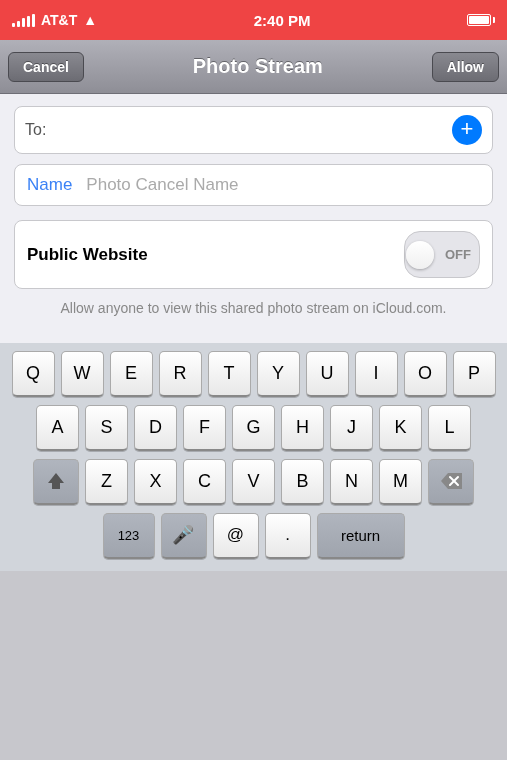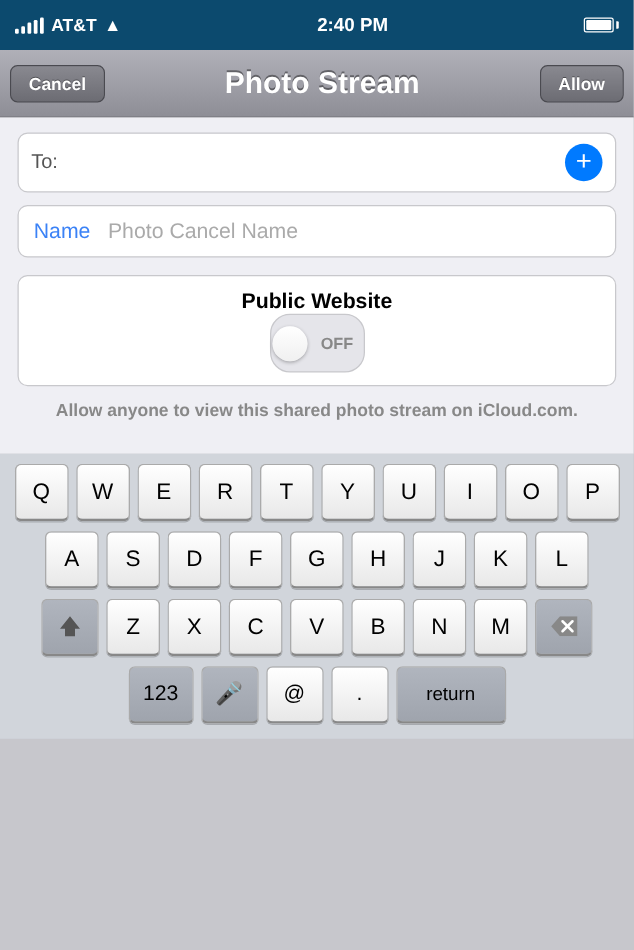--- a/index.html
+++ b/index.html
@@ -7,21 +7,21 @@
       width: 507px;
       height: 760px;
       background: #c7c7cc;
       font-family: 'Helvetica Neue', Helvetica, Arial, sans-serif;
       overflow: hidden;
     }
 
     
     .status-bar {
       height: 40px;
-      background: #0c4a6e;
+      background: #ef4444;
       display: flex;
       align-items: center;
       justify-content: space-between;
       padding: 0 12px;
       color: #fff;
       font-size: 14px;
       font-weight: 600;
       gap: 24px;
     }
     .status-left {
@@ -105,21 +105,21 @@
       border-radius: 6px;
       color: #fff;
       font-size: 14px;
       font-weight: 600;
       padding: 6px 14px;
       text-shadow: 0 -1px 0 rgba(0,0,0,0.4);
       cursor: pointer;
     }
     .nav-title {
       color: #fff;
-      font-size: 24px;
+      font-size: 20px;
       font-weight: 700;
       text-shadow: 0 -1px 0 rgba(0,0,0,0.4);
     }
 
     
     .content-area {
       background: #efeff4;
       padding: 12px 14px;
     }
 
@@ -191,21 +191,20 @@
     
     .public-website-row {
       background: #fff;
       border: 1px solid #c8c8cc;
       border-radius: 8px;
       display: flex;
       align-items: center;
       justify-content: space-between;
       padding: 10px 12px;
       margin-bottom: 10px;
-      flex-direction: column;
     }
     .public-website-label {
       font-size: 17px;
       font-weight: 700;
       color: #000;
     }
     .toggle-off {
       display: flex;
       align-items: center;
       background: #e5e5ea;
@@ -233,21 +232,20 @@
       color: #888;
     }
 
     
     .description-text {
       text-align: center;
       font-size: 14px;
       color: #888;
       line-height: 1.4;
       padding: 0 20px 12px;
-      font-weight: bold;
     }
 
     
     .keyboard {
       background: #d1d5db;
       padding: 8px 4px 4px;
     }
     .keyboard-row {
       display: flex;
       justify-content: center;
@@ -281,21 +279,21 @@
       width: 46px;
       height: 46px;
     }
     .key-delete {
       width: 46px;
       height: 46px;
     }
     .key-123 {
       width: 52px;
       height: 46px;
-      font-size: 17px;
+      font-size: 13px;
     }
     .key-mic {
       width: 46px;
       height: 46px;
     }
     .key-space {
       flex: 1;
       height: 46px;
       font-size: 15px;
       max-width: 160px;

